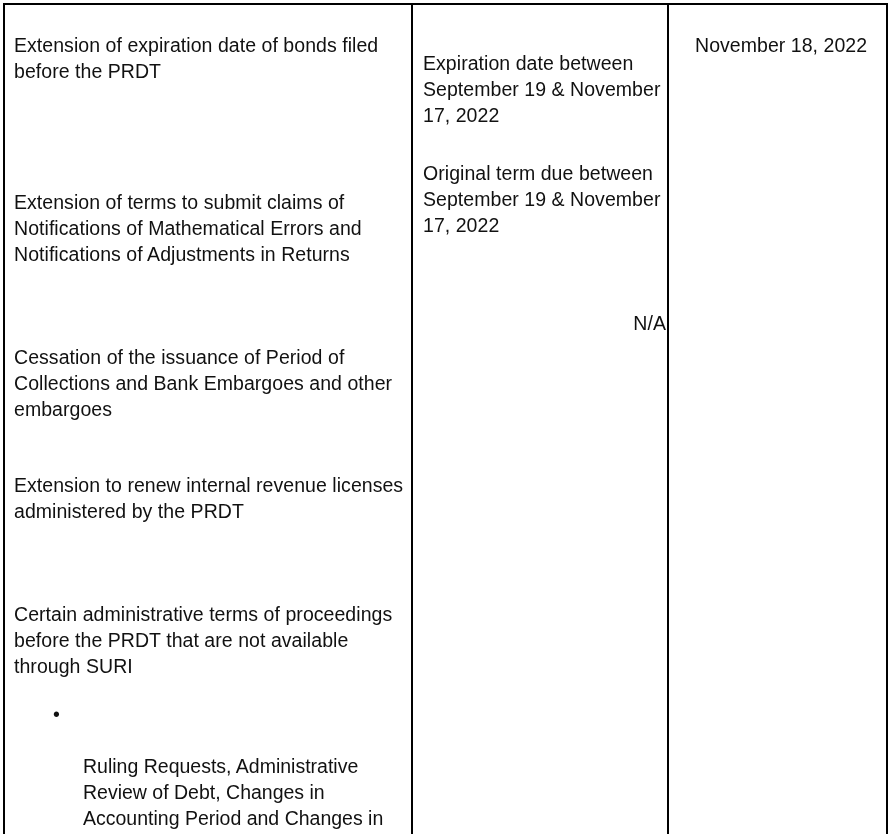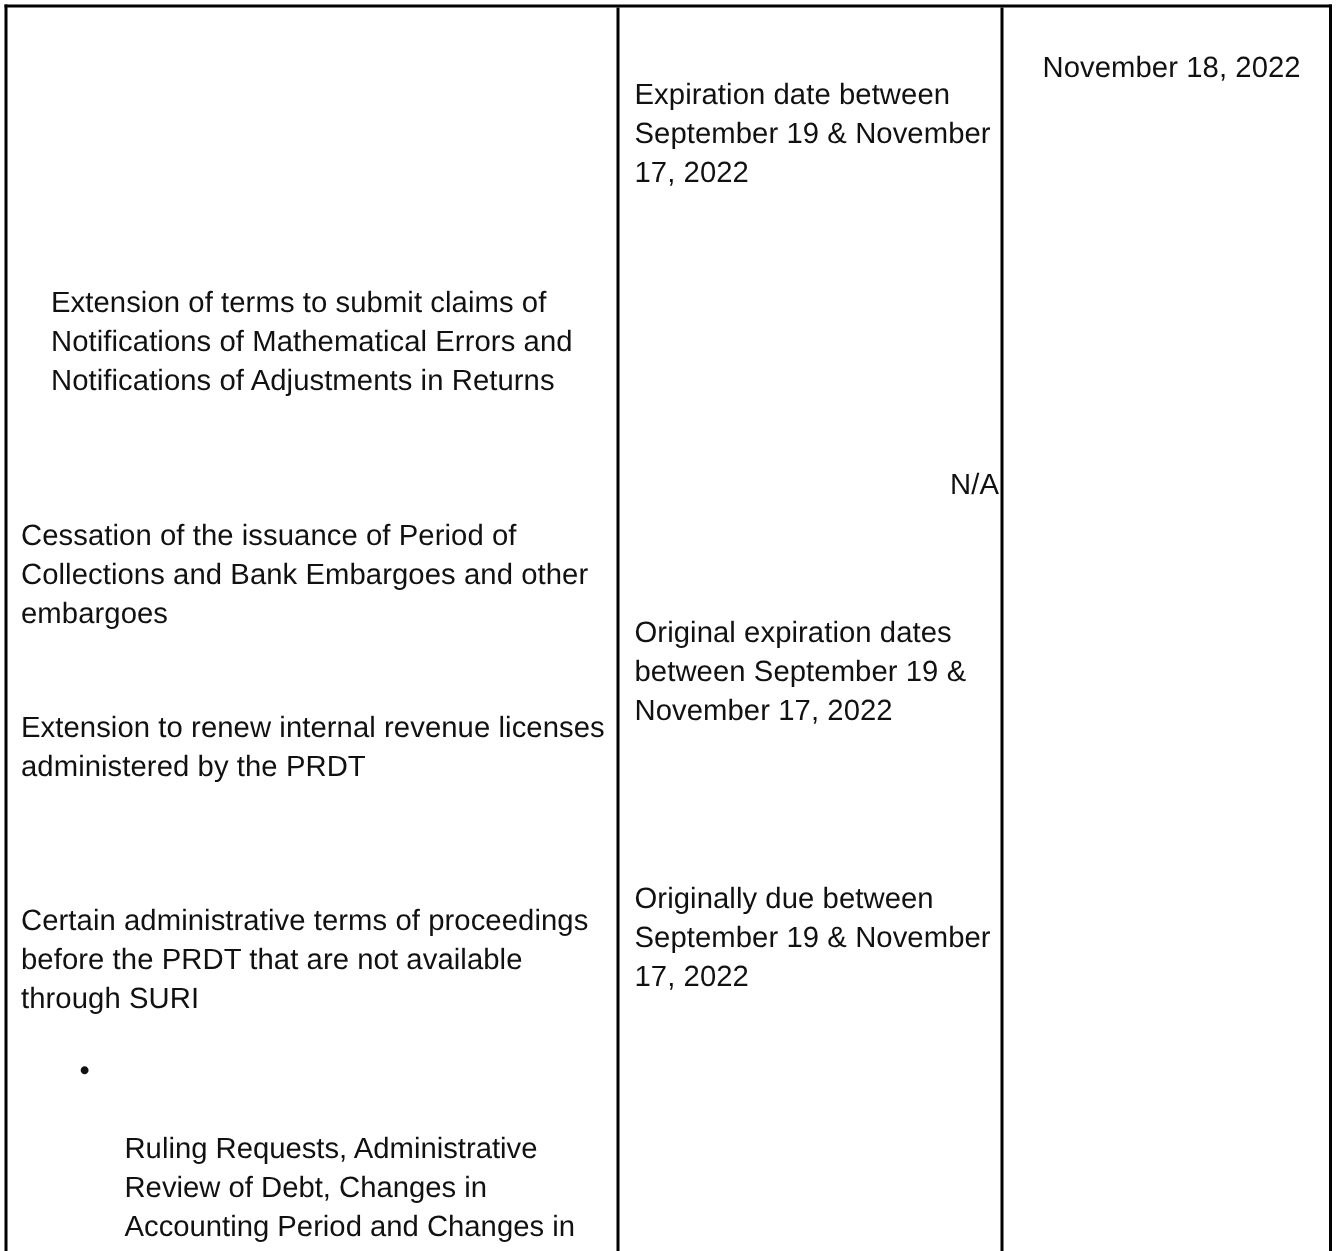--- a/index.html
+++ b/index.html
@@ -56,21 +56,21 @@
     font-size: 19.5px;
     line-height: 26px;
     letter-spacing: 0.05px;
     white-space: pre-line;
     color: #111111;
   }
 
   
   .c1 { left: 9px; width: 392px; }
   .c1-b1 { top: 27px; }
-  .c1-b2 { top: 184px; margin-left: 20px; }
+  .c1-b2 { top: 184px; }
   .c1-b3 { top: 339px; }
   .c1-b4 { top: 467px; }
   .c1-b5 { top: 596px; }
 
   
   .bullet-list {
     position: absolute;
     left: 9px;
     top: 696px;
     width: 392px;
@@ -108,20 +108,21 @@
   .c3 { left: 10px; width: 210px; }
   .c3-b1 { top: 27px; margin-left: 16px; }
 </style>
 </head>
 <body>
 
 <div class="doc-table">
 
   <div class="col col-measures">
 
+    <div class="tblock c1 c1-b1">Extension of expiration date of bonds filed before the PRDT</div>
 
     <div class="tblock c1 c1-b2">Extension of terms to submit claims of Notifications of Mathematical Errors and Notifications of Adjustments in Returns</div>
 
     <div class="tblock c1 c1-b3">Cessation of the issuance of Period of Collections and Bank Embargoes and other embargoes</div>
 
     <div class="tblock c1 c1-b5">Certain administrative terms of proceedings before the PRDT that are not available through SURI</div>
 
     <div class="tblock c1 c1-b4">Extension to renew internal revenue licenses administered by the PRDT</div>
 
     <ul class="bullet-list">
@@ -130,26 +131,25 @@
         <span>Ruling Requests, Administrative Review of Debt, Changes in Accounting Period and Changes in Accounting Method</span>
       </li>
     </ul>
 
   </div>
 
   <div class="col col-applies">
 
     <div class="tblock c2 c2-b1">Expiration date between September 19 &amp; November 17, 2022</div>
 
+    <div class="tblock c2 c2-b2">Original term due between September 19 &amp; November 17, 2022</div>
 
     <div class="tblock c2 c2-b3">N/A</div>
 
-    <div class="tblock c2 c2-b4">Original expiration dates between September 19 &amp; November 17, 2022</div>
 
-    <div class="tblock c2 c2-b5">Originally due between September 19 &amp; November 17, 2022</div>
 
   </div>
 
   <div class="col col-newdate">
 
     <div class="tblock c3 c3-b1">November 18, 2022</div>
 
   </div>
 
 </div>

